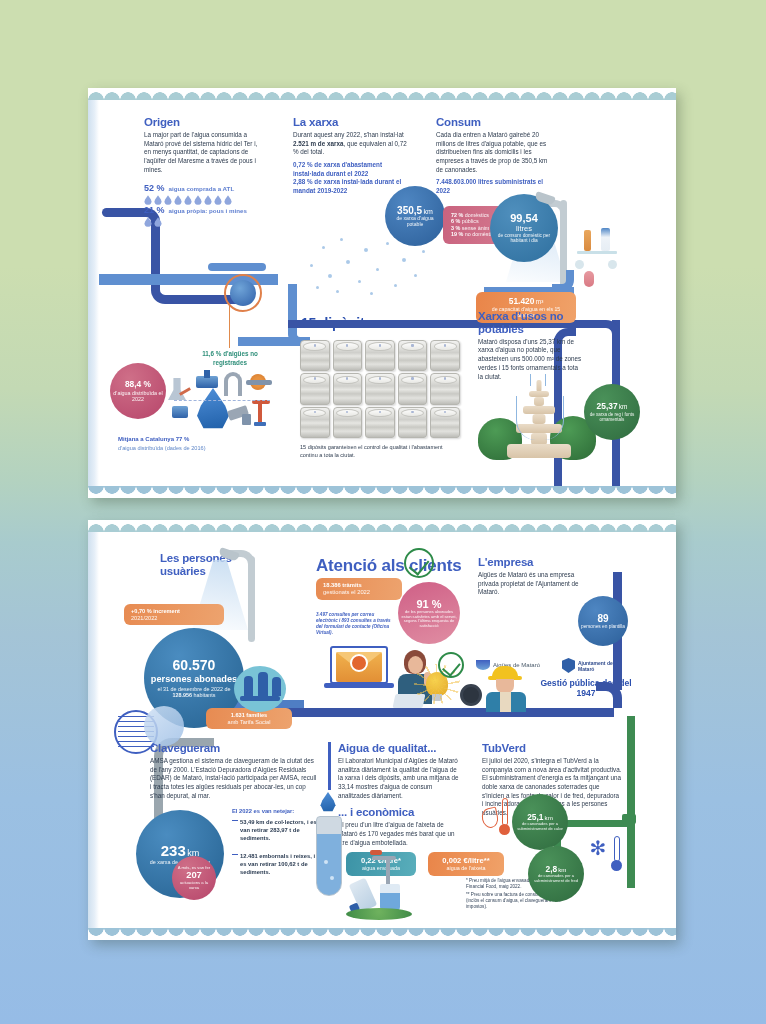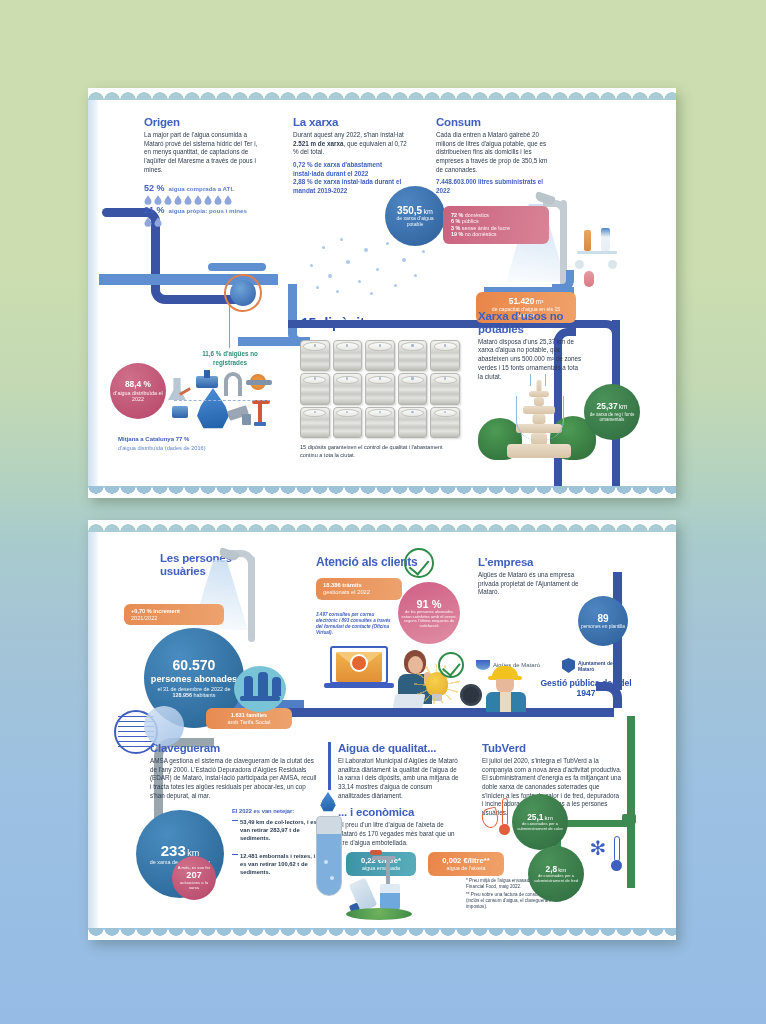--- a/index.html
+++ b/index.html
@@ -311,20 +311,25 @@
     <p class="blue-b" style="margin-top:4px;">7.448.603.000 litres subministrats el 2022</p>
   </div>
 
   <div class="pill c-rosep" style="left:355px; top:118px; width:106px; font-size:5.4px; text-align:left; padding:6px 8px;">
     <div><span class="big">72 %</span> <span class="sub">domèstics</span></div>
     <div><span class="big">6 %</span> <span class="sub">públics</span></div>
     <div><span class="big">3 %</span> <span class="sub">sense ànim de lucre</span></div>
     <div><span class="big">19 %</span> <span class="sub">no domèstics</span></div>
   </div>
 
+  <div class="circ c-blue" style="left:402px; top:106px; width:68px; height:68px; font-size:4.8px;">
+    <div class="big" style="font-size:11px;">99,54</div>
+    <div style="font-size:7.5px; opacity:.95;">litres</div>
+    <div class="sub">de consum domèstic per habitant i dia</div>
+  </div>
 
   <div class="shower-head" style="left:447px; top:106px;"></div>
   <div class="shower-beam" style="left:418px; top:116px; width:60px; height:78px;"></div>
   <div class="art" style="left:489px; top:163px; width:40px; height:3px; background:#c9e0e8; border-radius:1px;"></div>
   <div class="art" style="left:496px; top:142px; width:7px; height:21px; border-radius:2px; background:linear-gradient(180deg,#e9a75d,#d98a3f);"></div>
   <div class="art" style="left:513px; top:140px; width:9px; height:23px; border-radius:2px; background:linear-gradient(180deg,#4f86c6,#eef3f8 40%,#e6edf4);"></div>
   <div class="art" style="left:496px; top:183px; width:10px; height:16px; border-radius:5px; background:linear-gradient(180deg,#e79aa1,#d97a84);"></div>
   <div class="art" style="left:487px; top:172px; width:9px; height:9px; border-radius:50%; background:#d8e6ec;"></div>
   <div class="art" style="left:520px; top:172px; width:9px; height:9px; border-radius:50%; background:#d8e6ec;"></div>
 
@@ -465,21 +470,21 @@
   <div class="art" style="left:170px; top:152px; width:10px; height:24px; border-radius:4px 4px 0 0; background:#2f5fa8;"></div>
   <div class="art" style="left:184px; top:157px; width:9px; height:19px; border-radius:4px 4px 0 0; background:#2f5fa8;"></div>
 
   <div class="art" style="left:26px; top:190px; width:44px; height:44px; border-radius:50%;
               background:#ffffff; border:2px solid #3f5fc0;"></div>
   <div class="art" style="left:30px; top:196px; width:36px; height:32px;
               background:repeating-linear-gradient(180deg,#3f5fc0 0 1.2px,transparent 1.2px 5px);"></div>
   <div class="art" style="left:56px; top:186px; width:40px; height:40px; border-radius:50%;
               background:linear-gradient(140deg,#cfe0f4,#9fc0e6); opacity:.85;"></div>
 
-  <h2 class="sec" style="position:absolute; left:228px; top:36px; font-size:12px;">Atenció als clients</h2>
+  <h2 class="sec" style="position:absolute; left:228px; top:36px; font-size:17px;">Atenció als clients</h2>
   <div class="chk" style="left:316px; top:28px; width:30px; height:30px;"></div>
 
   <div class="pill c-org2" style="left:228px; top:58px; width:86px; font-size:5.8px; text-align:left;">
     <div class="big">18.386 tràmits</div>
     <div class="sub">gestionats el 2022</div>
   </div>
   <p class="tiny-i" style="position:absolute; left:228px; top:92px; width:80px;">3.497 consultes per correu electrònic i 893 consultes a través del formulari de contacte (Oficina Virtual).</p>
 
   <div class="circ c-pink" style="left:310px; top:62px; width:62px; height:62px; font-size:4.1px;">
     <div class="big" style="font-size:11px;">91 %</div>

